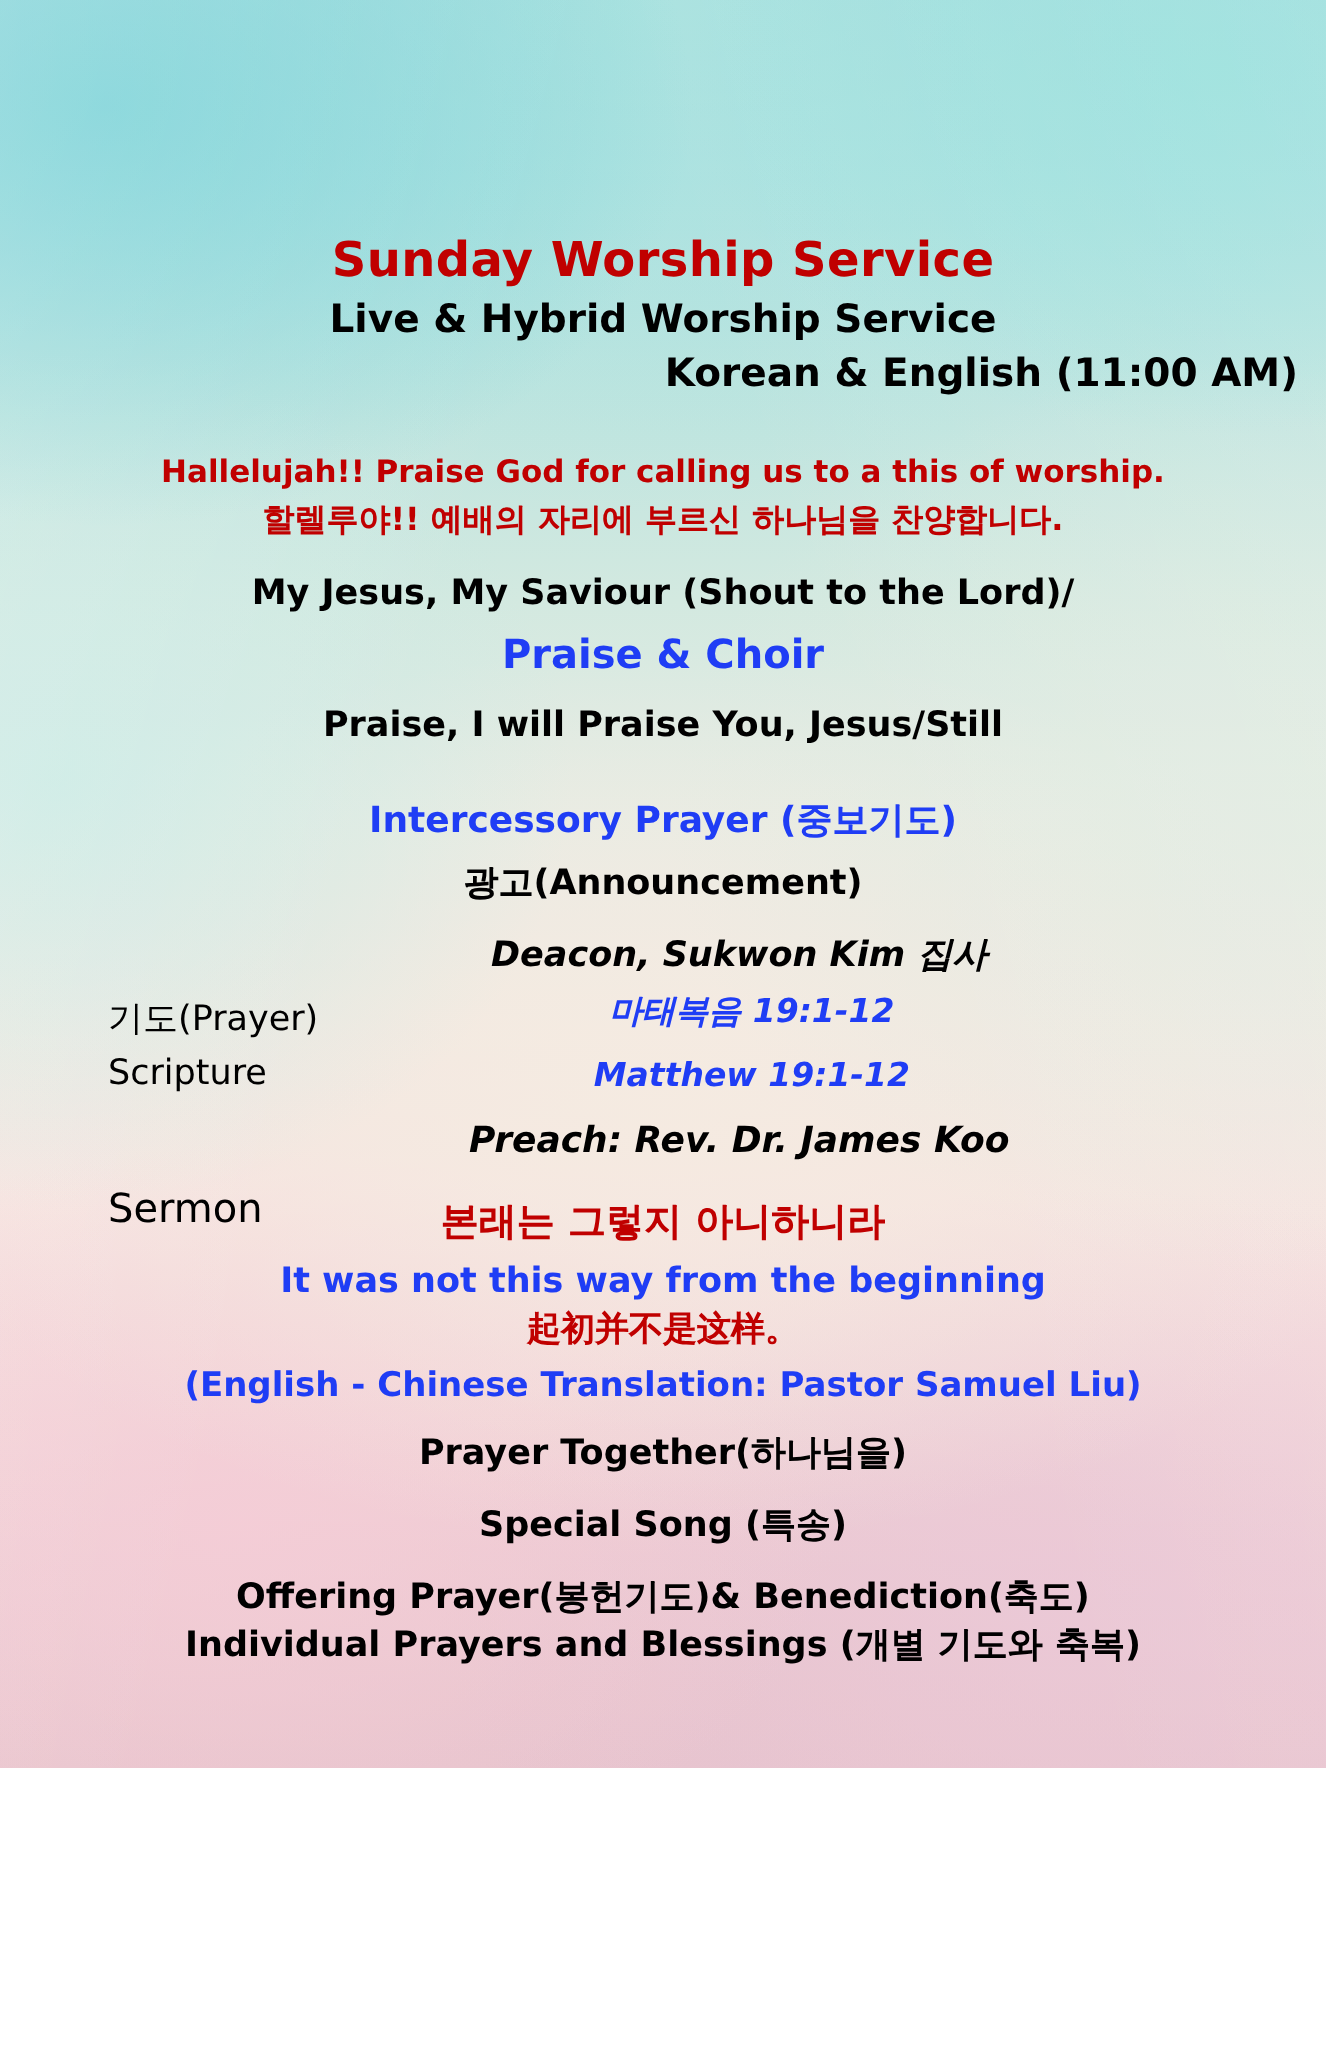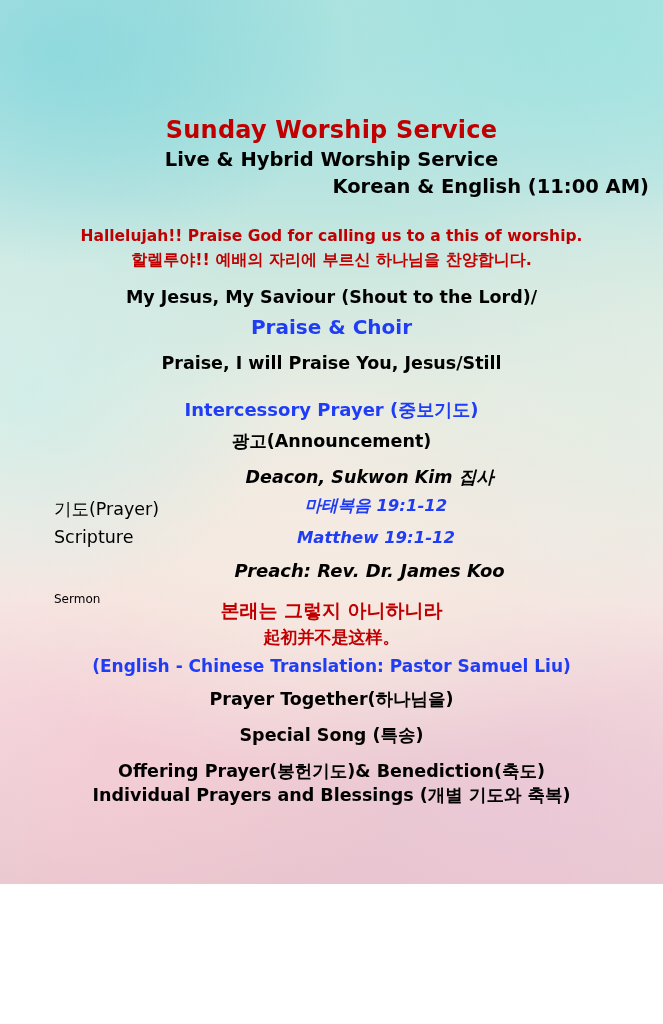--- a/index.html
+++ b/index.html
@@ -157,21 +157,21 @@
     left: 57%;
     color: #1f3df5;
     font-size: 16.5px;
     text-align: center;
   }
   .row-sermon {
     margin-top: 6px;
     height: 28px;
   }
   .row-sermon .lbl-mid { left: 56%; font-size: 18px; }
-  .row-sermon .lbl-left { font-size: 12px; }
+  .row-sermon .lbl-left { font-size: 20px; }
   .t-theme-kr {
     font-size: 19px;
     color: #c00000;
     margin-top: 10px;
   }
   .t-theme-en {
     font-size: 17.5px;
     color: #1f3df5;
     margin-top: 7px;
   }
@@ -249,20 +249,21 @@
     <div class="row row-matthew">
       <span class="lbl-mid">Matthew 19:1-12</span>
     </div>
 
     <div class="row row-sermon">
       <span class="lbl-left">Sermon</span>
       <span class="lbl-mid">Preach: Rev. Dr. James Koo</span>
     </div>
 
     <div class="line t-theme-kr">본래는 그렇지 아니하니라</div>
+    <div class="line t-theme-en">It was not this way from the beginning</div>
     <div class="line t-theme-cn">起初并不是这样。</div>
     <div class="line t-translation">(English - Chinese Translation: Pastor Samuel Liu)</div>
 
 
     <div class="line t-prayer-together">Prayer Together(하나님을)</div>
     <div class="line t-special-song">Special Song (특송)</div>
     <div class="line t-offering">Offering Prayer(봉헌기도)&amp; Benediction(축도)</div>
     <div class="line t-individual">Individual Prayers and Blessings (개별 기도와 축복)</div>
 
   </div>

